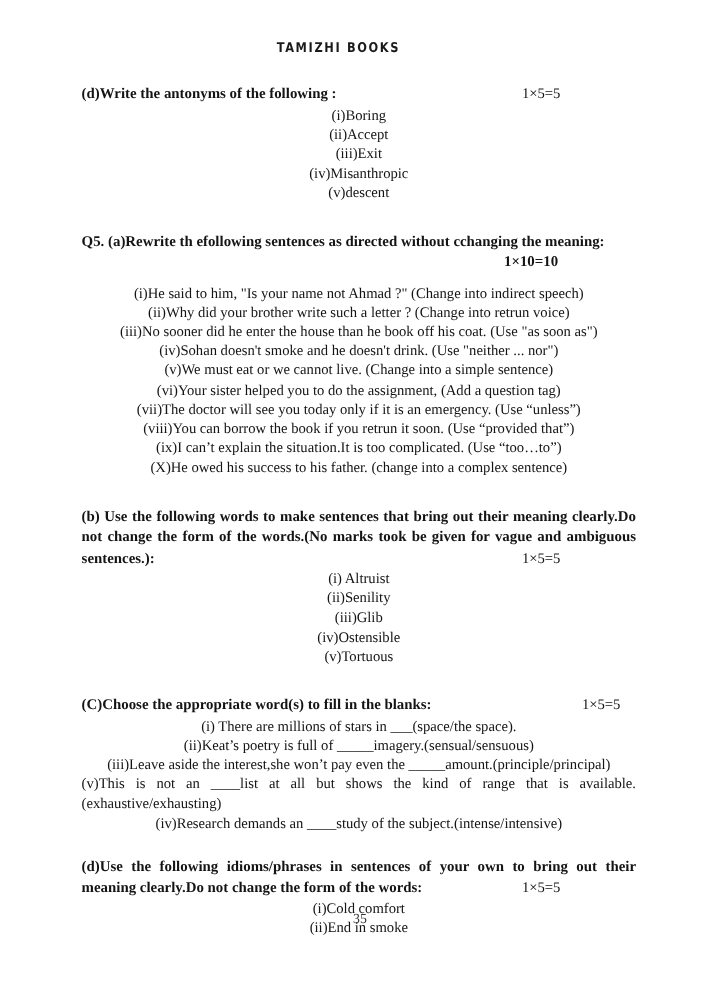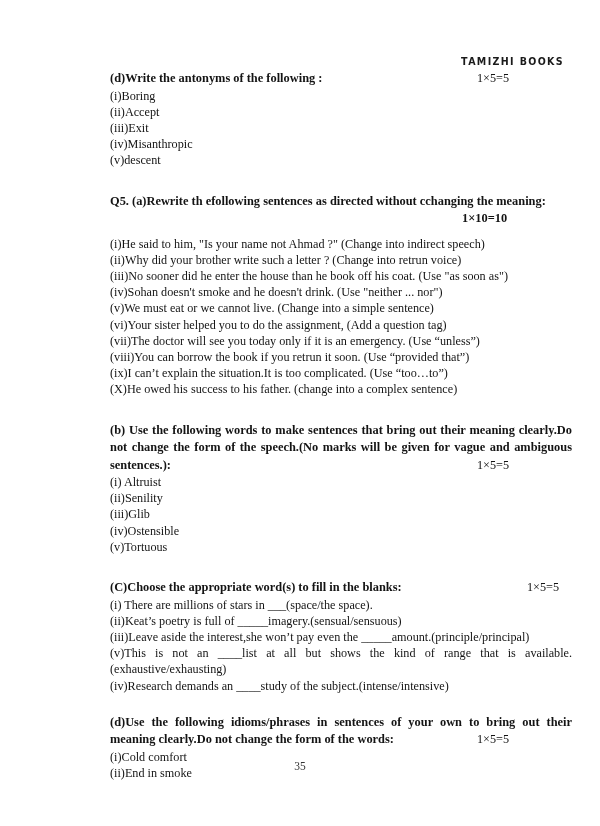--- a/index.html
+++ b/index.html
@@ -18,43 +18,42 @@
 
   .page {
     position: absolute;
     inset: 0;
     background: #ffffff;
   }
 
   
   .doc-header {
     position: absolute;
-    top: 50px;
+    top: 30px;
     left: 0;
     width: 564px;
-    text-align: right;
+    text-align: center;
   }
   .doc-header .brand {
     display: inline-block;
     font-family: "DejaVu Sans", sans-serif;
     font-weight: bold;
     font-size: 9.5px;
     letter-spacing: 1.35px;
     color: #1a1a1a;
     transform: scaleY(1.18);
     transform-origin: center;
   }
 
   
   .content {
     position: absolute;
     left: 68px;
     top: 70px;
     width: 462px;
-    margin-left: 42px;
   }
 
   .q-head {
     font-weight: bold;
     font-size: 12.4px;
     line-height: 17.5px;
     margin: 0;
     position: relative;
   }
   .q-head.justify {
@@ -65,20 +64,21 @@
     position: absolute;
     font-weight: normal;
     font-size: 12.2px;
     white-space: nowrap;
   }
 
   .item {
     font-size: 12.2px;
     line-height: 16.2px;
     margin: 0;
+    text-align: center;
   }
   .item.justify {
     text-align: justify;
     text-align-last: left;
   }
 
   .list {
     margin: 0;
     padding: 0;
   }
@@ -139,21 +139,21 @@
         <p class="item">(viii)You can borrow the book if you retrun it soon. (Use “provided that”)</p>
         <p class="item">(ix)I can’t explain the situation.It is too complicated. (Use  “too…to”)</p>
         <p class="item">(X)He owed his success to his father. (change into a complex sentence)</p>
       </div>
     </div>
 
     <div class="gap-xl"></div>
 
     <div>
       <p class="q-head justify">(b) Use the following words to make sentences that bring out their meaning clearly.Do</p>
-      <p class="q-head justify">not change the form of the speech.(No marks will be given for vague and ambiguous</p>
+      <p class="q-head justify">not change the form of the words.(No marks took be given for vague and ambiguous</p>
       <p class="q-head">
         <span>sentences.):</span>
         <span class="marks-abs" style="left:367px;">1×5=5</span>
       </p>
       <div class="list">
         <p class="item">(i) Altruist</p>
         <p class="item">(ii)Senility</p>
         <p class="item">(iii)Glib</p>
         <p class="item">(iv)Ostensible</p>
         <p class="item">(v)Tortuous</p>

